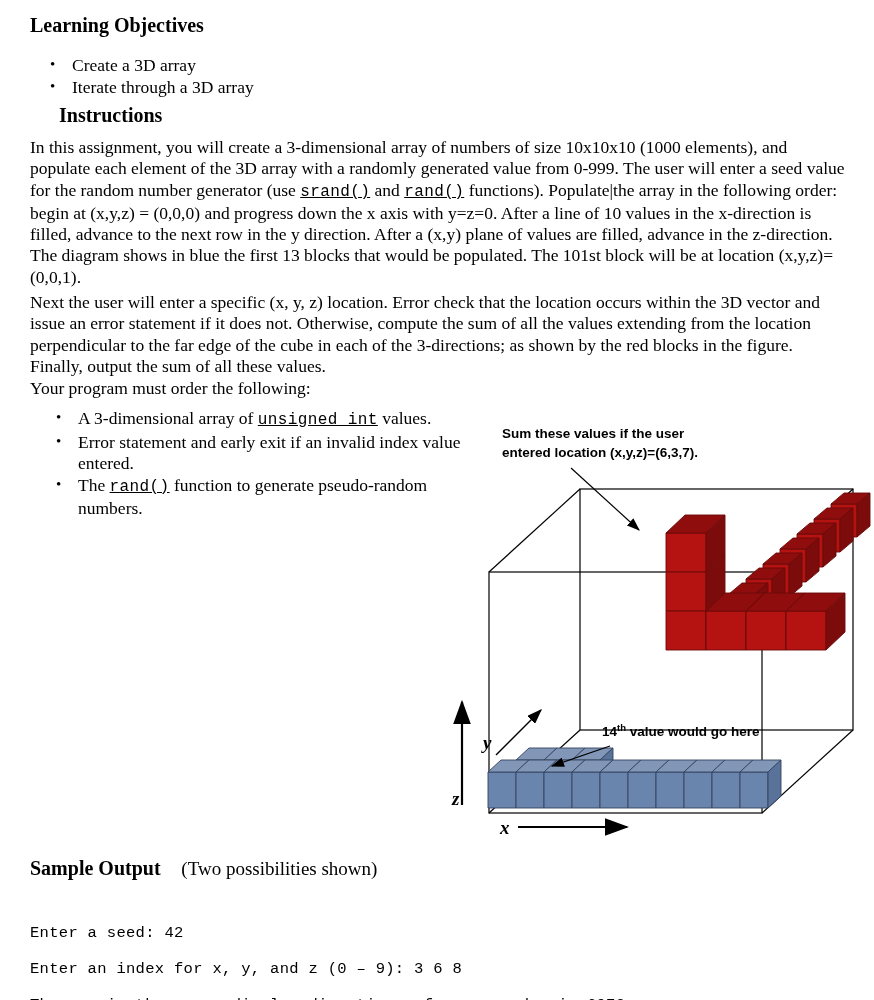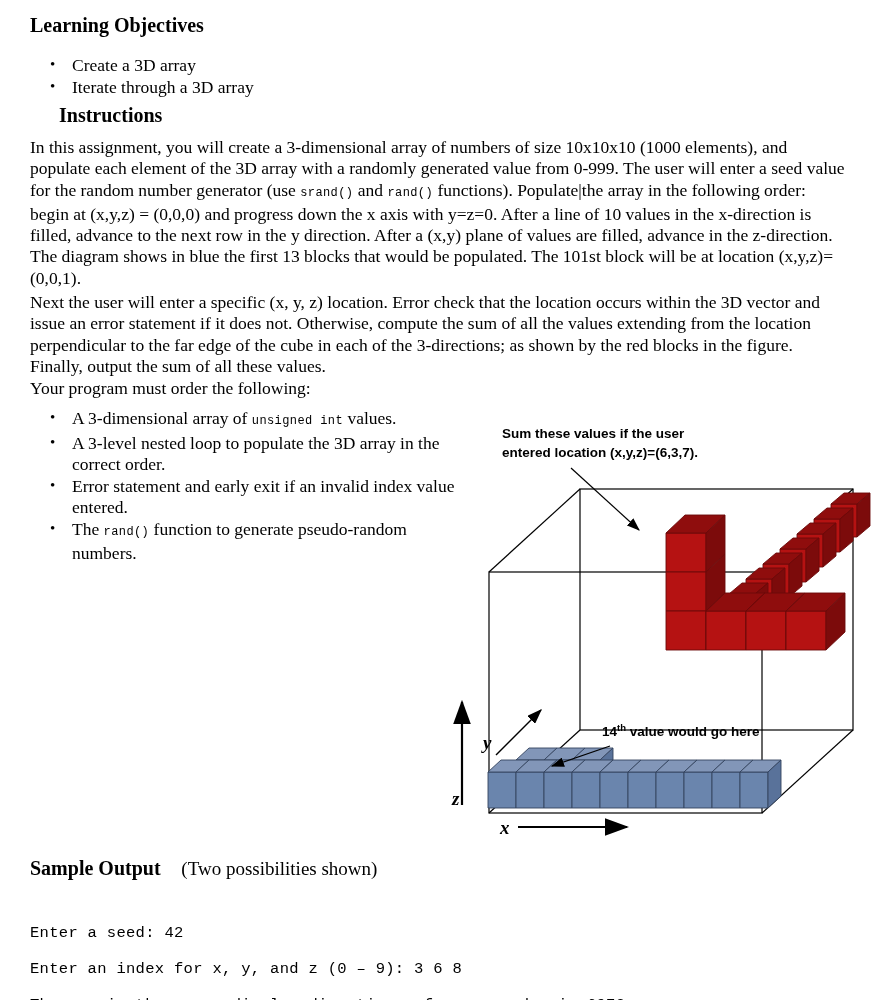--- a/index.html
+++ b/index.html
@@ -59,41 +59,42 @@
 
   p.body {
     margin: 0;
     font-size: 17.5px;
     line-height: 21.3px;
     text-align: left;
   }
 
   .mono {
     font-family: "Liberation Mono", "DejaVu Sans Mono", monospace;
-    font-size: 12px;
+    font-size: 16px;
     letter-spacing: 0.4px;
+    text-decoration: underline;
   }
   .bx { font-weight: normal; }
 
   .samp-line {
     font-family: "Liberation Mono", "DejaVu Sans Mono", monospace;
     font-size: 15.5px;
     letter-spacing: 0.3px;
     white-space: pre;
     margin: 0;
   }
 
   
   #lo-head   { position:absolute; left:30px;  top:14px;  }
   #lo-list   { position:absolute; left:30px;  top:47px; width:420px; }
   #instr-head{ position:absolute; left:30px;  top:104px;margin-left:29px; }
   #instr-p1  { position:absolute; left:30px;  top:137px; width:818px; }
   #instr-p2  { position:absolute; left:30px;  top:292px; width:818px; }
   #instr-p3  { position:absolute; left:30px;  top:378px; width:400px; }
-  #req-list  { position:absolute; left:30px;  top:400px; width:420px; }
+  #req-list  { position:absolute; left:36px;  top:400px; width:420px; }
   #samp-head { position:absolute; left:30px;  top:857px; }
   #samp-body { position:absolute; left:30px;  top:924px; width:700px; }
   #samp-body .samp-line { margin-bottom: 18px; }
 
   
   #figure {
     position: absolute;
     left: 440px;
     top: 415px;
     width: 434px;
@@ -135,21 +136,20 @@
   <div id="instr-head" class="h-sec">Instructions</div>
 
   <p id="instr-p1" class="body"><span>In this assignment, you will create a 3-dimensional array of numbers of size </span><span class="bx">10x10x10</span><span> (1000 elements), and populate each element of the 3D array with a randomly generated value from 0-999. The user will enter a seed value for the random number generator (use </span><span class="mono">srand()</span><span> and </span><span class="mono">rand()</span><span> functions). Populate|the array in the following order: begin at (x,y,z) = (0,0,0) and progress down the x axis with y=z=0. After a line of 10 values in the x-direction is filled, advance to the next row in the y direction. After a (x,y) plane of values are filled, advance in the z-direction. The diagram shows in blue the first 13 blocks that would be populated. The 101st block will be at location (x,y,z)=(0,0,1).</span></p>
 
   <p id="instr-p2" class="body">Next the user will enter a specific (x, y, z) location. Error check that the location occurs within the 3D vector and issue an error statement if it does not. Otherwise, compute the sum of all the values extending from the location perpendicular to the far edge of the cube in each of the 3-directions; as shown by the red blocks in the figure. Finally, output the sum of all these values.</p>
 
   <p id="instr-p3" class="body">Your program must order the following:</p>
 
   <ul id="req-list" class="bullets">
     <li><span>A 3-dimensional array of </span><span class="mono">unsigned int</span><span> values.</span></li>
-    <li><span>A 3-level nested loop to populate the 3D array in the correct order.</span></li>
     <li><span>Error statement and early exit if an invalid index value entered.</span></li>
     <li><span>The </span><span class="mono">rand()</span><span> function to generate pseudo-random numbers.</span></li>
   </ul>
 
   <div id="figure">
     <svg width="434" height="430" viewBox="0 0 434 430" xmlns="http://www.w3.org/2000/svg">
       <defs>
         <marker id="arrowSolid" markerWidth="11" markerHeight="8" refX="10" refY="4" orient="auto">
           <path d="M0,0 L11,4 L0,8 z" fill="#000"></path>
         </marker>

